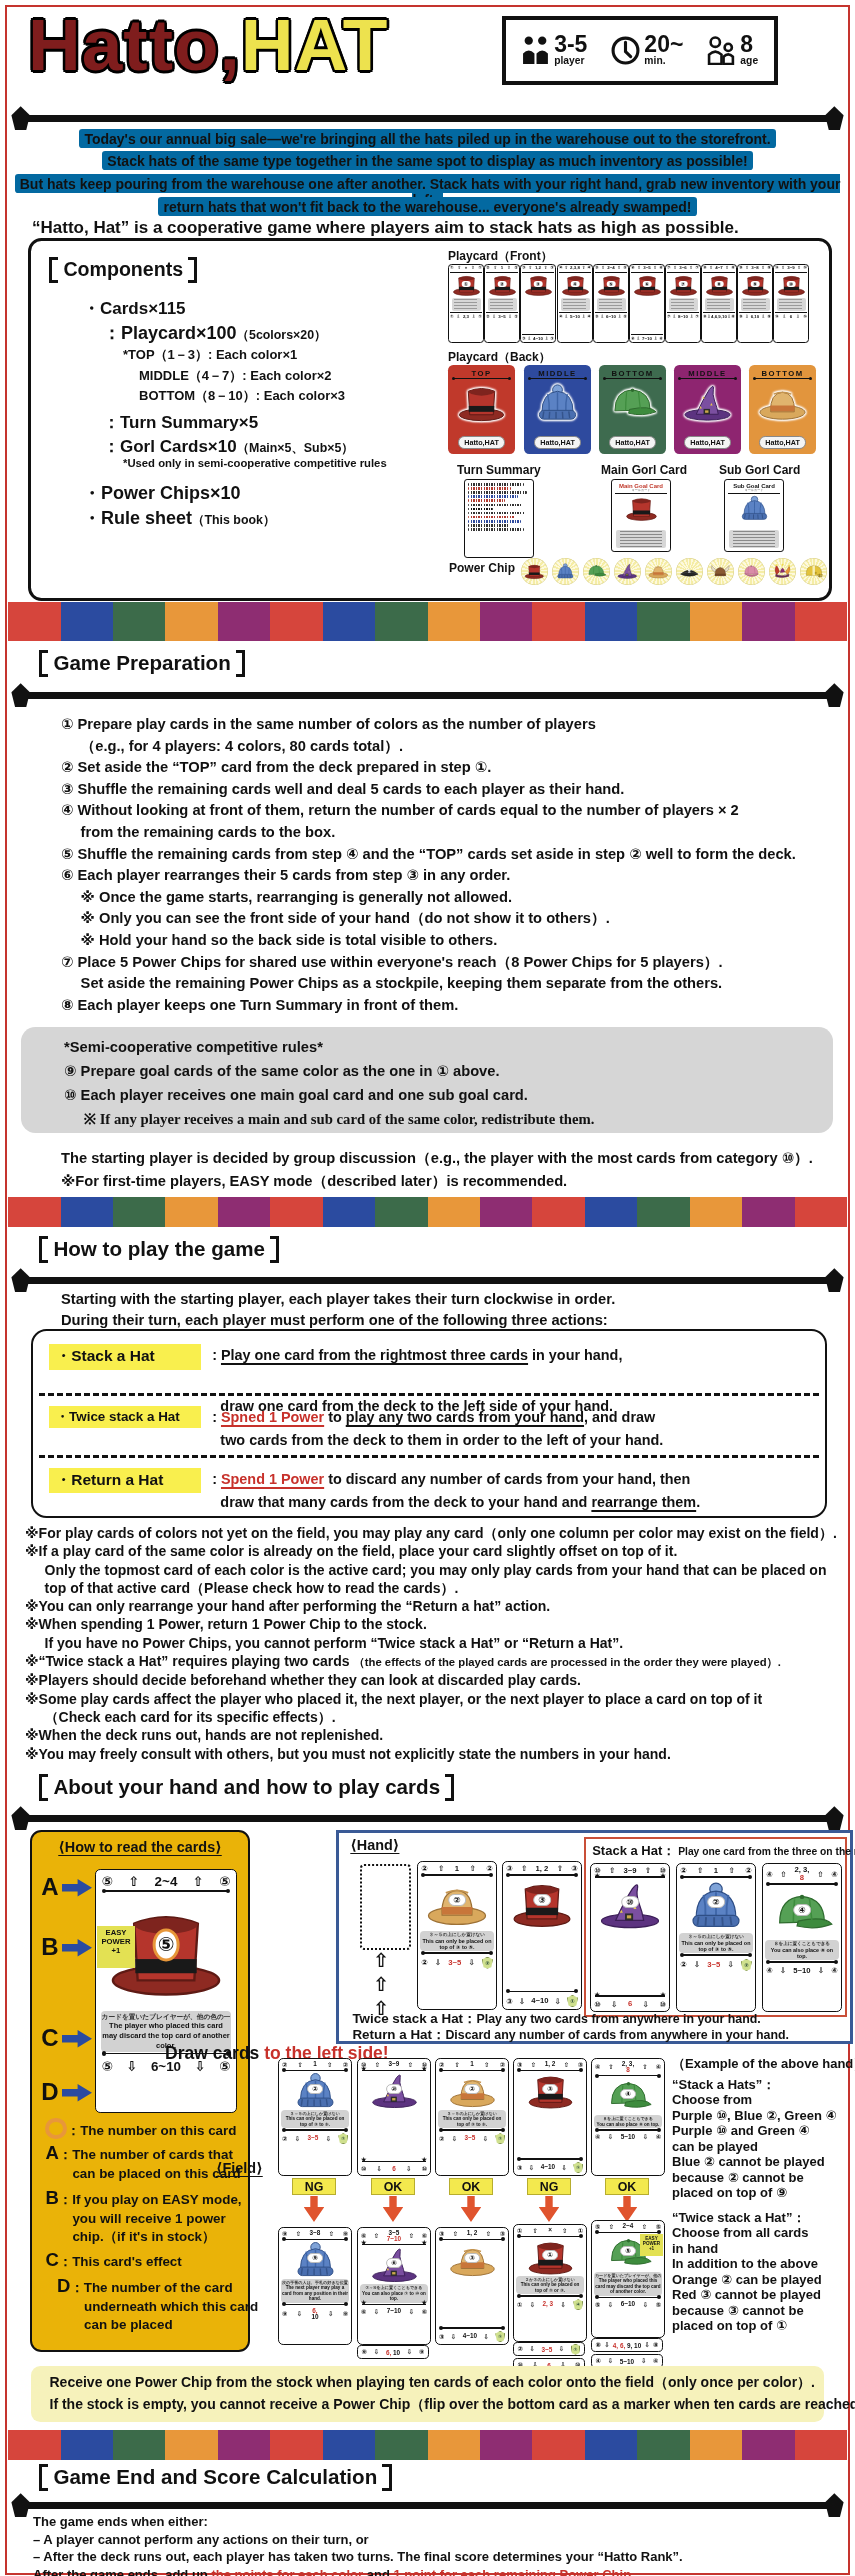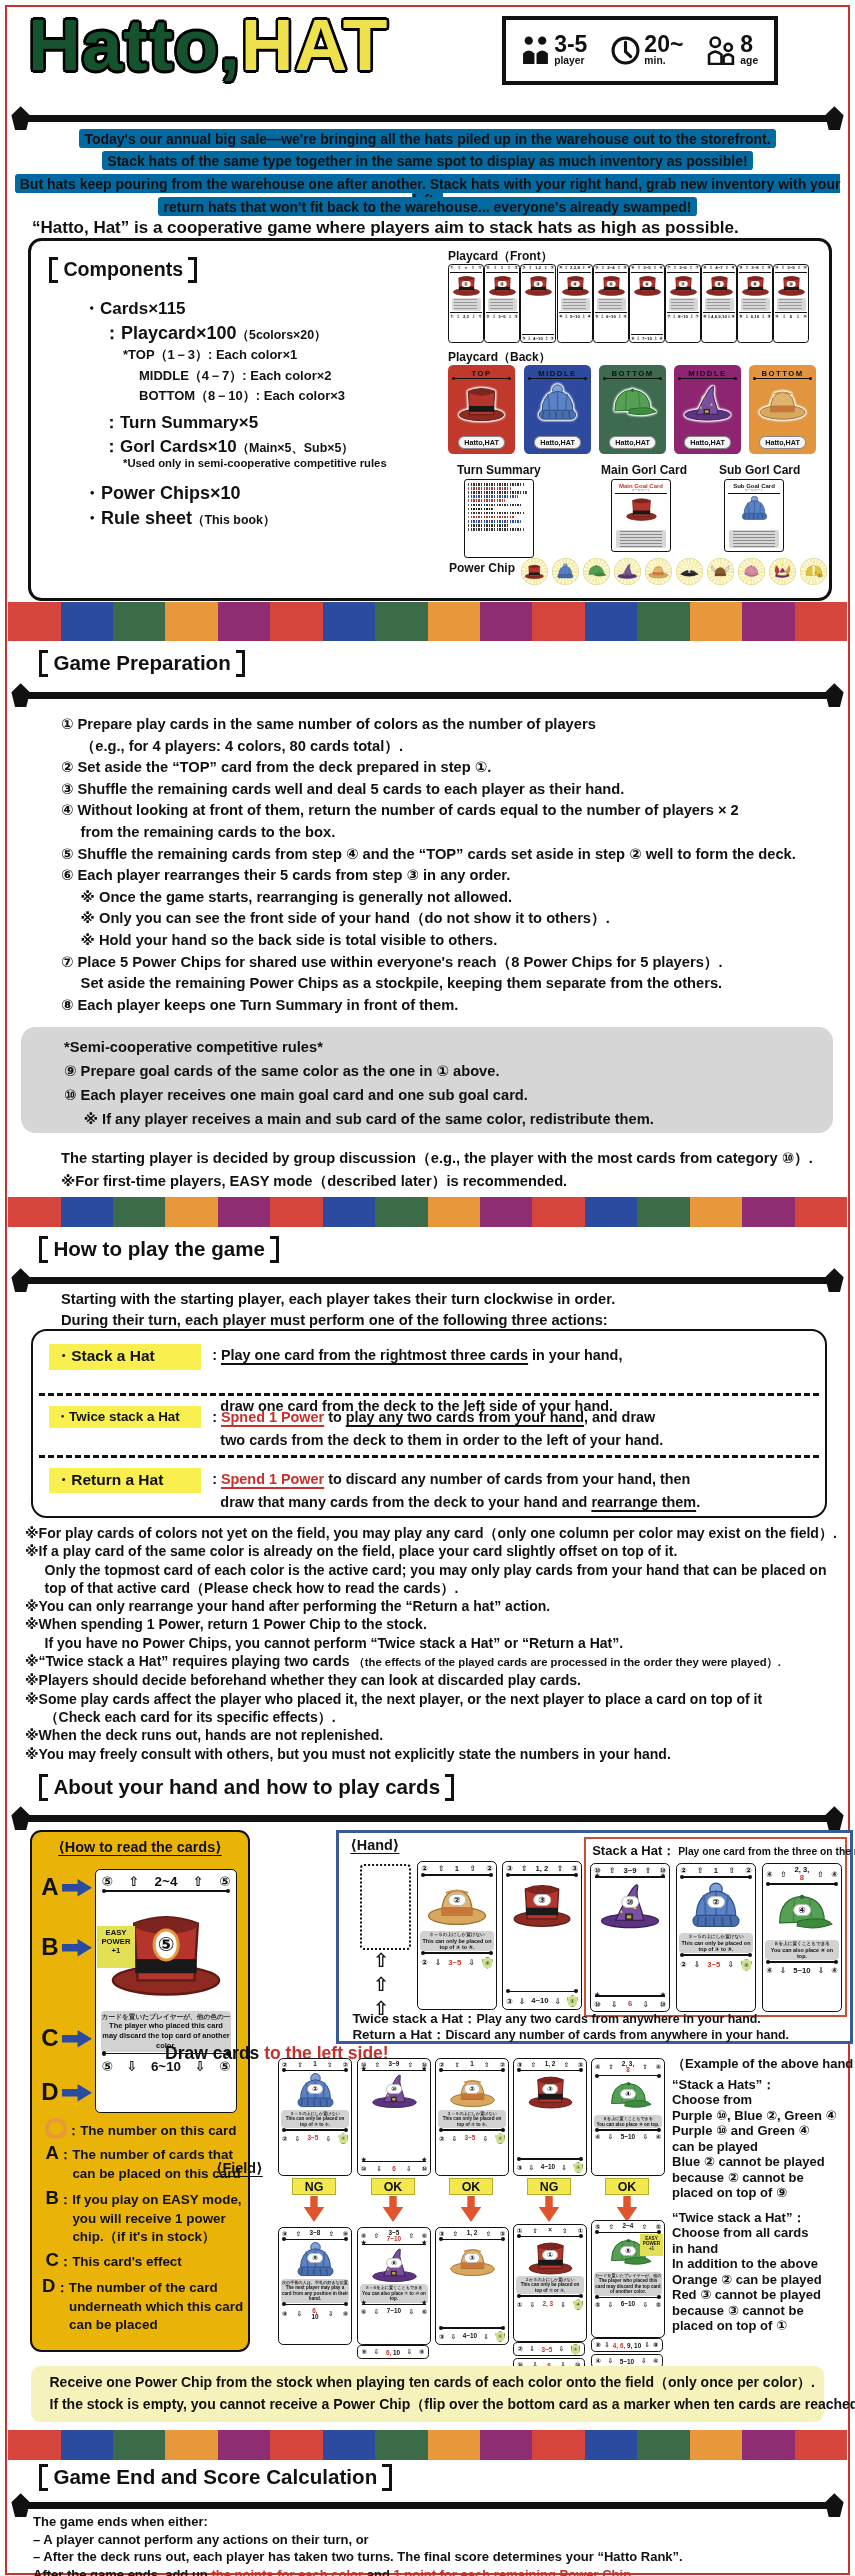--- a/index.html
+++ b/index.html
@@ -9,21 +9,21 @@
   .pborder{position:absolute;inset:5.2px;border:2.6px solid #c5342e;pointer-events:none;}
   .abs{position:absolute;}
   b,strong{font-weight:bold;}
   .r{color:#c7312b;}
   .u{text-decoration:underline;text-decoration-thickness:1.5px;text-underline-offset:2.6px;}
   .ru{color:#c7312b;text-decoration:underline;text-decoration-thickness:1.5px;text-underline-offset:2.6px;}
   .sm{font-size:11.3px;}
   
   #logo{left:28px;top:3.1px;font-size:73px;font-weight:bold;letter-spacing:1px;white-space:nowrap;
         text-shadow:2.6px 0 0 #000,-2.6px 0 0 #000,0 2.6px 0 #000,0 -2.6px 0 #000,2.1px 2.1px 0 #000,-2.1px 2.1px 0 #000,2.1px -2.1px 0 #000,-2.1px -2.1px 0 #000;}
-  #logo .lg1{color:#14532d;}
+  #logo .lg1{color:#7f1d1d;}
   #logo .lg2{color:#ede24e;}
   #infobox{left:502px;top:15.5px;width:260px;height:61px;border:4.1px solid #111;background:#fff;
            display:flex;align-items:center;justify-content:space-around;padding:0 4.1px;}
   .inf{display:flex;align-items:center;gap:4.1px;}
   .inf .num{font-size:23px;font-weight:bold;line-height:0.9;}
   .inf .lab{font-size:10.3px;font-weight:bold;display:block;}
   .inf svg{display:block;}
   
   .hdiv{left:15.5px;right:15.5px;height:6.7px;background:#111;}
   .hdiv:before,.hdiv:after{content:"";position:absolute;top:-8.8px;width:18.5px;height:24px;background:#111;
@@ -700,21 +700,21 @@
       <div class="tline" style="padding-left: 19.6px;"><span>※ Hold your hand so the back side is total visible to others.</span></div>
       <div class="tline" style="padding-left: 0px;"><span>⑦ Place 5 Power Chips for shared use within everyone's reach（8 Power Chips for 5 players）.</span></div>
       <div class="tline" style="padding-left: 19.6px;"><span>Set aside the remaining Power Chips as a stockpile, keeping them separate from the others.</span></div>
       <div class="tline" style="padding-left: 0px;"><span>⑧ Each player keeps one Turn Summary in front of them.</span></div>
     </div>
   <div class="abs" id="graybox">
     <div id="semilines" style="position:absolute;left:15.5px;top:8.2px">
         <div class="tline" style="padding-left: 0px;"><span>*Semi-cooperative competitive rules*</span></div>
         <div class="tline" style="padding-left: 0px;"><span>⑨ Prepare goal cards of the same color as the one in ① above.</span></div>
         <div class="tline" style="padding-left: 0px;"><span>⑩ Each player receives one main goal card and one sub goal card.</span></div>
-        <div class="tline" style="padding-left: 19.6px;"><span>※ If any player receives a main and sub card of the same color, redistribute them.</span></div>
+        <div class="tline" style="padding-left: 19.6px; font-family: Liberation Serif, serif;"><span>※ If any player receives a main and sub card of the same color, redistribute them.</span></div>
       </div>
   </div>
   <div class="abs tline" style="left:33px;top:1148px">The starting player is decided by group discussion（e.g., the player with the most cards from category ⑩）.</div>
   <div class="abs tline" style="left:33px;top:1171px">※For first-time players, EASY mode（described later）is recommended.</div>
 
   <div class="abs stripes" style="top:1197px;height:30px">
       <div style="background: rgb(214, 69, 60);"></div>
       <div style="background: rgb(43, 75, 160);"></div>
       <div style="background: rgb(60, 107, 74);"></div>
       <div style="background: rgb(232, 151, 58);"></div>
@@ -831,21 +831,21 @@
             <span>⇩</span>
             <span>⑤</span>
           </div>
         </div>
       </div>
     <div id="legendslot">
         <div class="legend" style="left: 13.4px; top: 286px;"><span><span class="ringicon"></span></span><span>：The number on this card</span></div>
         <div class="legend" style="left: 13.4px; top: 312px;"><span style="font-size: 18.5px;">A</span><span>：The number of cards that</span><span style="display: block; padding-left: 27px;">can be placed on this card</span></div>
         <div class="legend" style="left: 13.4px; top: 357px;"><span style="font-size: 18.5px;">B</span><span>：If you play on EASY mode,</span><span style="display: block; padding-left: 27px;">you will receive 1 power</span><span style="display: block; padding-left: 27px;">chip.（if it's in stock）</span></div>
         <div class="legend" style="left: 13.4px; top: 419px;"><span style="font-size: 18.5px;">C</span><span>：This card's effect</span></div>
-        <div class="legend" style="left: 10px; top: 445px;"><span style="font-size: 18.5px;">D</span><span>：The number of the card</span><span style="display: block; padding-left: 27px;">underneath which this card</span><span style="display: block; padding-left: 27px;">can be placed</span></div>
+        <div class="legend" style="left: 25px; top: 445px;"><span style="font-size: 18.5px;">D</span><span>：The number of the card</span><span style="display: block; padding-left: 27px;">underneath which this card</span><span style="display: block; padding-left: 27px;">can be placed</span></div>
       </div>
   </div>
 
   <div class="abs" id="handbox">
     <div class="hh">⟨Hand⟩</div>
     <div id="deck"></div>
     <div class="uparr" style="left:34px;top:116px">⇧</div>
     <div class="uparr" style="left:34px;top:140px">⇧</div>
     <div class="uparr" style="left:34px;top:164px">⇧</div>
     <div id="handcards">

